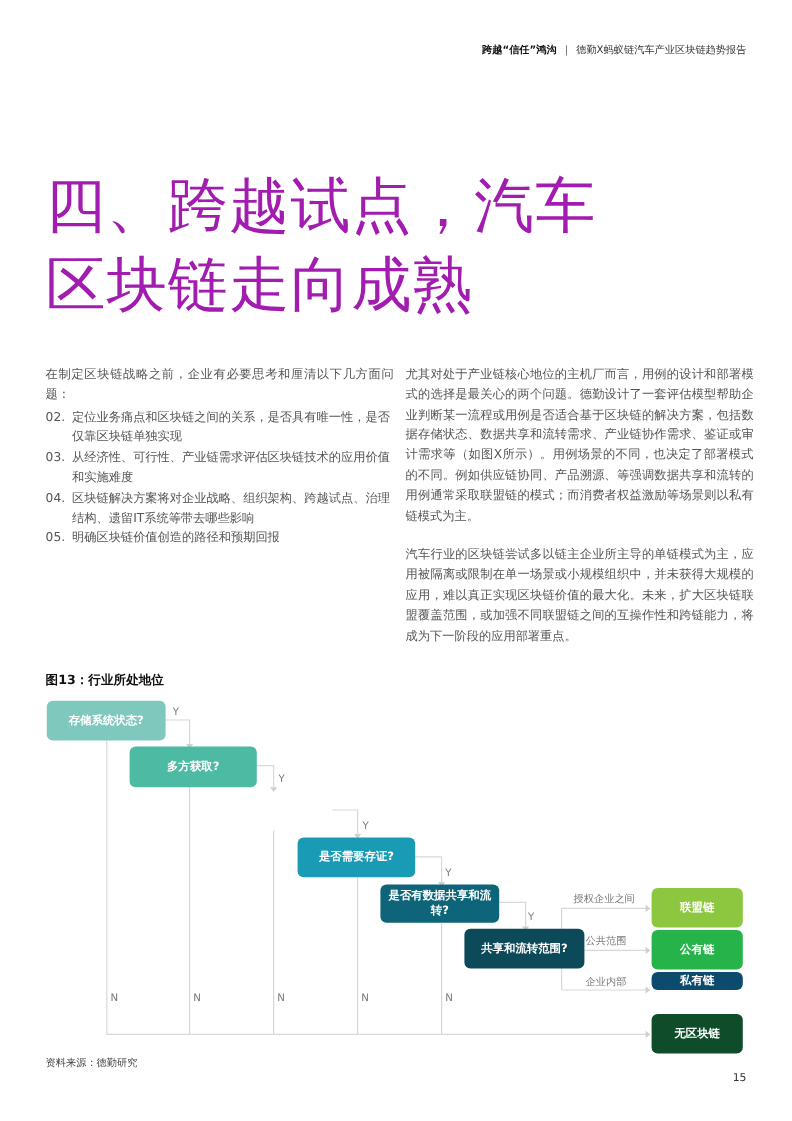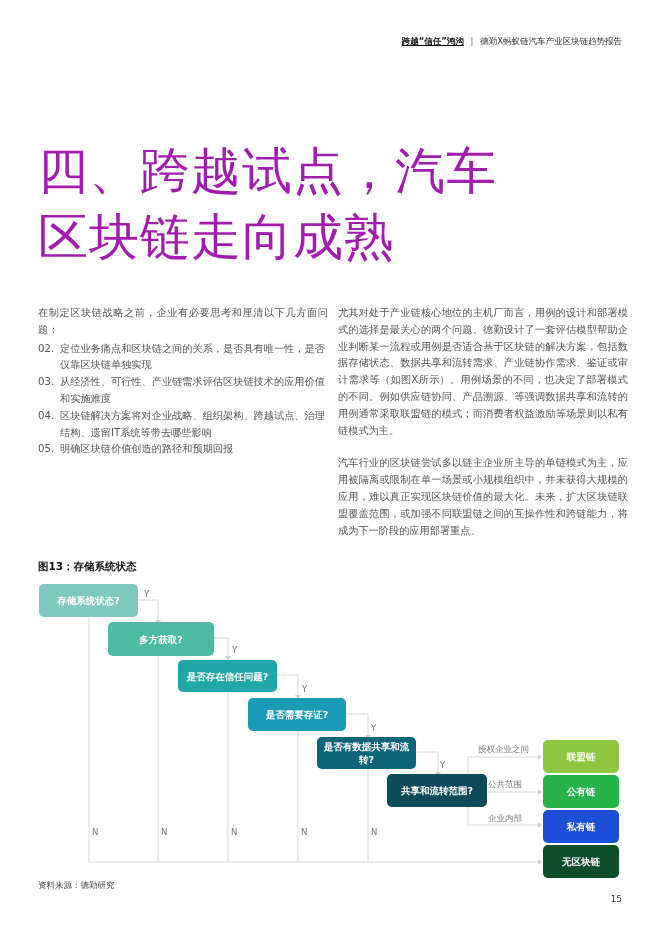--- a/index.html
+++ b/index.html
@@ -1,20 +1,20 @@
 <!DOCTYPE html>
 <html><head>
 <meta charset="utf-8">
 <style>
   * { margin: 0; padding: 0; box-sizing: border-box; }
   html, body { width: 660px; height: 934px; background: #ffffff; overflow: hidden; }
   body { position: relative; font-family: "DejaVu Sans", "Liberation Sans", sans-serif; color: #333; }
 
   .header { position: absolute; top: 36px; right: 38px; font-size: 8.5px; color: #333; white-space: nowrap; }
-  .header .title-bold { font-weight: bold; color: #111; text-decoration: underline; }
+  .header .title-bold { font-weight: bold; color: #111; }
   .header .sep { margin: 0 4px; color: #666; }
 
   .page-title { position: absolute; left: 38px; top: 138px; font-family: "DejaVu Sans", sans-serif; font-weight: normal; font-size: 50px; line-height: 66px; color: #a21caf; letter-spacing: 1px; }
 
   .col { position: absolute; top: 305px; width: 290px; font-size: 10.2px; line-height: 16.8px; color: #555; }
   .col.left { left: 38px; }
   .col.right { left: 338px; }
   .col p { margin-bottom: 12px; text-align: justify; }
   .list { list-style: none; }
   .list li { display: flex; }
@@ -66,21 +66,21 @@
         <span class="txt">明确区块链价值创造的路径和预期回报</span>
       </li>
   </ul>
 </div>
 
 <div class="col right">
   <p style="margin-bottom:16px">尤其对处于产业链核心地位的主机厂而言，用例的设计和部署模式的选择是最关心的两个问题。德勤设计了一套评估模型帮助企业判断某一流程或用例是否适合基于区块链的解决方案，包括数据存储状态、数据共享和流转需求、产业链协作需求、鉴证或审计需求等（如图X所示）。用例场景的不同，也决定了部署模式的不同。例如供应链协同、产品溯源、等强调数据共享和流转的用例通常采取联盟链的模式；而消费者权益激励等场景则以私有链模式为主。</p>
   <p>汽车行业的区块链尝试多以链主企业所主导的单链模式为主，应用被隔离或限制在单一场景或小规模组织中，并未获得大规模的应用，难以真正实现区块链价值的最大化。未来，扩大区块链联盟覆盖范围，或加强不同联盟链之间的互操作性和跨链能力，将成为下一阶段的应用部署重点。</p>
 </div>
 
-<div class="fig-title">图13：存储系统状态</div>
+<div class="fig-title">图13：行业所处地位</div>
 
 <div class="diagram">
   <svg width="660" height="934">
     <g stroke="#d8d8d8" stroke-width="1" fill="none">
 
       <polyline points="138,600 158,600 158,622"></polyline>
       <polyline points="207,638 228,638 228,658"></polyline>
       <polyline points="277,675 298,675 298,697"></polyline>
       <polyline points="346,714 368,714 368,737"></polyline>
       <polyline points="416,752 438,752 438,774"></polyline>
@@ -123,26 +123,25 @@
   <span class="lbl" style="left:231px;top:827px">N</span>
   <span class="lbl" style="left:301px;top:827px">N</span>
   <span class="lbl" style="left:371px;top:827px">N</span>
 
   <span class="lbl" style="left:478px;top:744px">授权企业之间</span>
   <span class="lbl" style="left:488px;top:779px">公共范围</span>
   <span class="lbl" style="left:488px;top:813px">企业内部</span>
 
   <div class="node" style="left:39px;top:584px;width:99px;height:33px;background:#7fc8bd">存储系统状态?</div>
   <div class="node" style="left:108px;top:622px;width:106px;height:34px;background:#4dbaa4">多方获取?</div>
-  <div class="node" style="left:178px;top:660px;width:99px;height:32px;background:#1fa6a6">是否存在信任问题?</div>
   <div class="node" style="left:248px;top:698px;width:98px;height:33px;background:#1a9bb5">是否需要存证?</div>
   <div class="node" style="left:317px;top:737px;width:99px;height:32px;background:#0e6478;padding:0 6px">是否有数据共享和流转?</div>
   <div class="node" style="left:387px;top:774px;width:100px;height:33px;background:#0c4a5a">共享和流转范围?</div>
 
   <div class="node" style="left:543px;top:740px;width:76px;height:33px;background:#8dc63f">联盟链</div>
   <div class="node" style="left:543px;top:775px;width:76px;height:33px;background:#26b34a">公有链</div>
-  <div class="node" style="left:543px;top:810px;width:76px;height:33px;background:#1d4ed8">私有链</div>
+  <div class="node" style="left:543px;top:810px;width:76px;height:15px;background:#0c4a6e">私有链</div>
   <div class="node" style="left:543px;top:845px;width:76px;height:33px;background:#0f4d2a">无区块链</div>
 </div>
 
 <div class="source">资料来源：德勤研究</div>
 
 <div class="page-num">15</div>
 
 </body></html>

